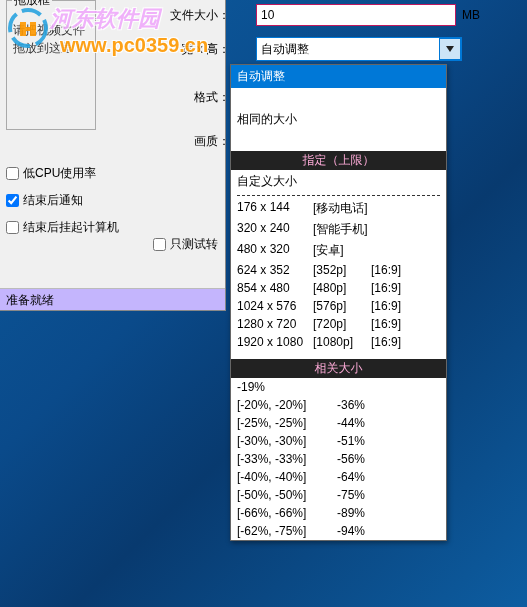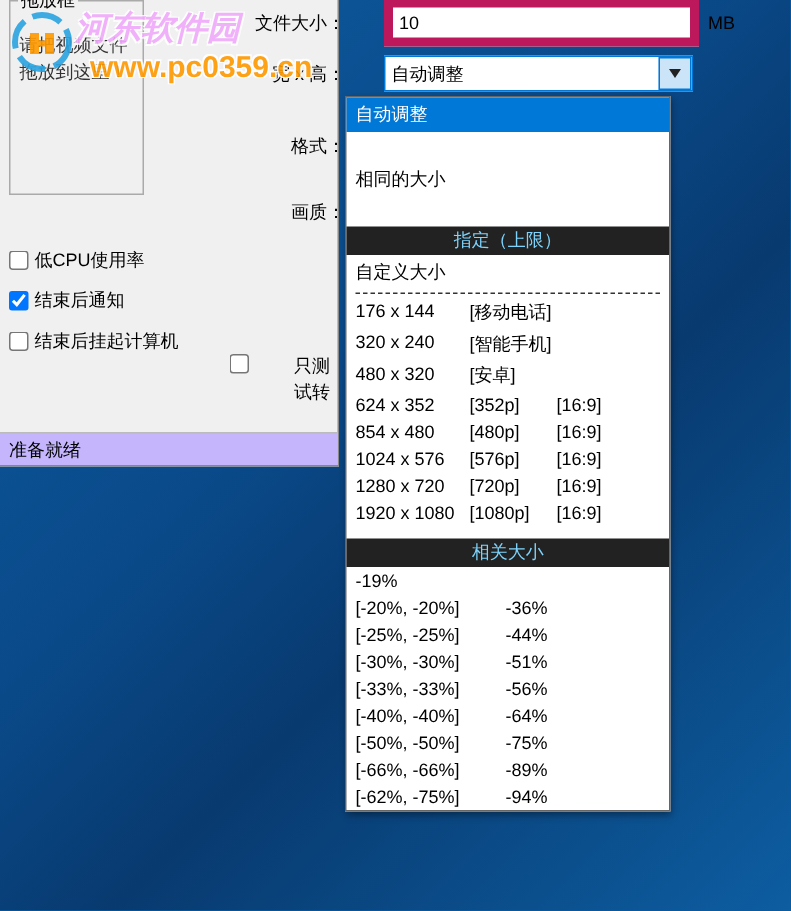--- a/index.html
+++ b/index.html
@@ -5,37 +5,37 @@
   html,body{margin:0;padding:0;font-family:"Microsoft YaHei","SimSun",sans-serif;font-size:12px;}
   body{width:527px;height:607px;overflow:hidden;background:#0a5a9e;position:relative;}
   .desktop{position:absolute;inset:0;background:linear-gradient(135deg,#0d5da1 0%,#0a4a8a 40%,#083a6f 60%,#0d5da1 100%);}
   .win{position:absolute;left:0;top:0;width:225px;height:310px;background:#f0f0f0;border-right:1px solid #888;border-bottom:1px solid #888;}
   .drop-group{position:absolute;left:6px;top:0;width:88px;height:128px;border:1px solid #aaa;}
   .drop-group-label{position:absolute;left:5px;top:-9px;background:#f0f0f0;padding:0 2px;font-size:12px;}
   .drop-text{padding:20px 6px 0 6px;font-size:12px;color:#333;line-height:1.5;}
   .form{position:absolute;left:100px;top:0;width:430px;}
   .row{display:flex;align-items:center;height:30px;margin-bottom:4px;}
   .lab{width:130px;text-align:right;padding-right:26px;font-size:12px;}
-  .txt-in{width:190px;height:18px;border:6px solid #be185d;padding:1px 4px;font-size:12px;background:#fff;}
+  .txt-in{width:190px;height:18px;border:1px solid #be185d;padding:1px 4px;font-size:12px;background:#fff;}
   .mb{margin-left:6px;font-size:12px;}
   .sel{width:200px;height:22px;border:1px solid #0078d7;background:#fff;display:flex;align-items:center;justify-content:space-between;padding:0 0 0 4px;font-size:12px;position:relative;}
   .sel-btn{width:20px;height:20px;background:#cce4f7;border:1px solid #0078d7;display:flex;align-items:center;justify-content:center;}
   .sel-btn svg{width:8px;height:6px;}
   .q-sel{width:28px;height:20px;border:1px solid #7a7a7a;background:#fff;padding:0 3px;font-size:12px;}
   .checks{position:absolute;left:6px;top:165px;}
   .chk{display:flex;align-items:center;margin-bottom:10px;font-size:12px;}
   .chk input{margin:0 4px 0 0;width:13px;height:13px;}
-  .chk-test{position:absolute;left:153px;top:236px;display:flex;font-size:12px;gap:26px;}
+  .chk-test{position:absolute;left:153px;top:236px;display:flex;align-items:center;font-size:12px;}
   .chk-test input{margin:0 4px 0 0;width:13px;height:13px;}
   .status{position:absolute;left:0;bottom:0;width:100%;height:22px;border-top:1px solid #bbb;background:#c4b5fd;padding:3px 6px;font-size:12px;box-sizing:border-box;}
   .dropdown{position:absolute;left:230px;top:64px;width:215px;background:#fff;border:1px solid #666;box-shadow:1px 2px 5px rgba(0,0,0,.4);font-size:12px;}
   .dd-hi{background:#0078d7;color:#fff;padding:3px 6px;}
   .dd-blank{height:20px;}
   .dd-item{padding:3px 6px;}
-  .dd-head{background:#222;color:#7dd3fc;text-align:center;padding:1px 0;font-size:12px;}
+  .dd-head{background:#222;color:#f9a8d4;text-align:center;padding:1px 0;font-size:12px;}
   .dd-row{padding:2px 6px;display:flex;}
   .dd-sep{border:none;border-top:1px dashed #333;margin:2px 6px;}
   .c1{width:76px;}
   .c2{width:58px;}
   .c3{}
   .r1{width:100px;}
   .watermark{position:absolute;left:0;top:0;width:220px;height:70px;pointer-events:none;opacity:.9;}
   .wm-line1{position:absolute;left:50px;top:4px;font-size:22px;font-weight:bold;color:#f0abfc;text-shadow:1px 1px 0 #fff,-1px -1px 0 #fff,1px -1px 0 #fff,-1px 1px 0 #fff;font-style:italic;font-family:"SimHei",sans-serif;}
   .wm-line2{position:absolute;left:60px;top:34px;font-size:20px;font-weight:bold;color:#ff9900;text-shadow:1px 1px 0 #fff,-1px -1px 0 #fff,1px -1px 0 #fff,-1px 1px 0 #fff;font-family:Arial,sans-serif;}
   .wm-logo{position:absolute;left:8px;top:8px;width:40px;height:40px;}

